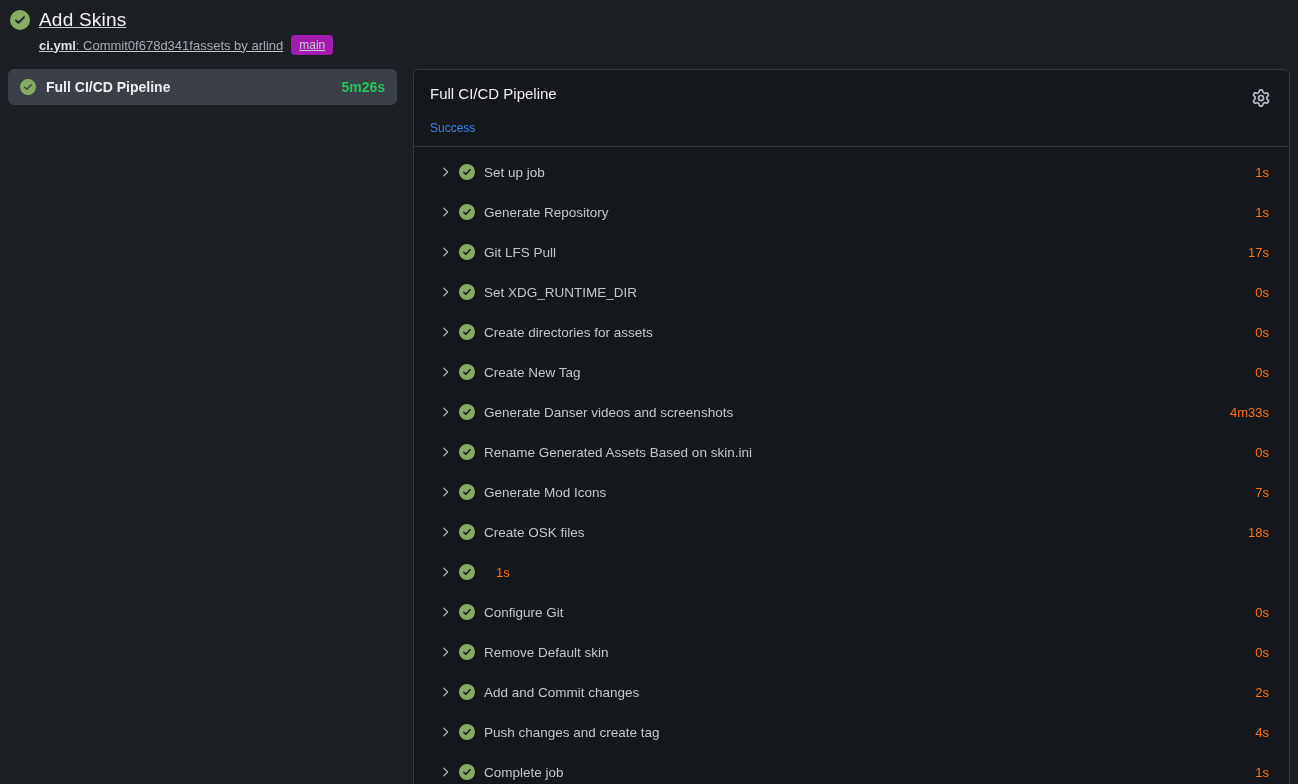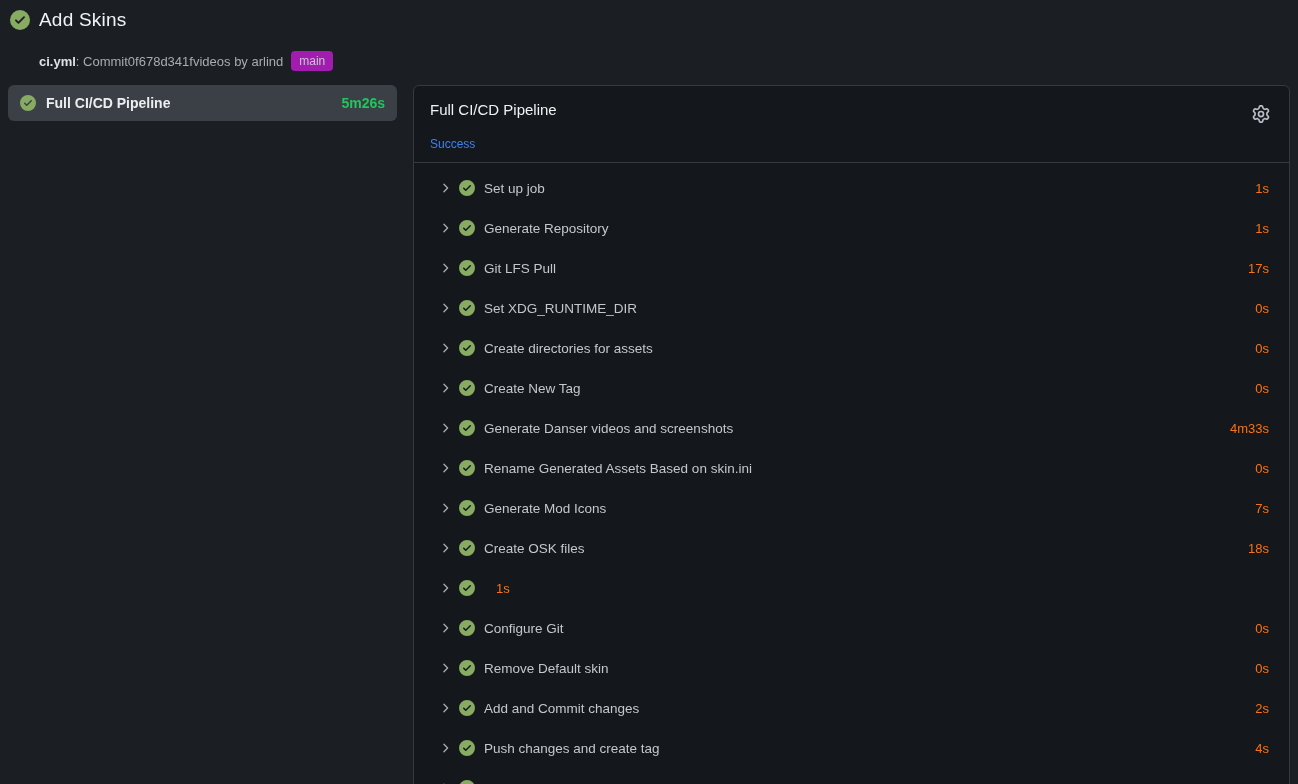--- a/index.html
+++ b/index.html
@@ -6,27 +6,27 @@
   html, body {
     width: 1298px; height: 784px;
     overflow: hidden;
     background: #1b1f24;
     font-family: "Liberation Sans", "DejaVu Sans", sans-serif;
     color: #c2c8cd;
   }
   .page { padding: 6px 8px 0 8px; height: 100%; }
 
   
-  .run-header { padding-left: 2px; }
+  .run-header { padding-left: 2px; text-decoration: underline; }
   .run-title-row { display: flex; align-items: center; gap: 9px; height: 28px; }
   .run-title-row h1 {
     font-size: 19px; font-weight: 500; color: #f0f2f4; letter-spacing: .2px;
   }
   .run-subtitle {
-    margin-left: 29px; margin-top: 17px;
+    margin-left: 29px; margin-top: 1px;
     font-size: 13px; color: #a6acb2; line-height: 17px;
     display: flex; align-items: center;
   }
   .run-subtitle .wf { font-weight: 700; color: #dfe3e6; }
   .branch-badge {
     display: inline-block; margin-left: 8px;
     background: #a21caf; color: #c4c9cd;
     font-size: 12px; line-height: 1;
     padding: 4px 8px 4px 8px; border-radius: 4px;
     cursor: pointer;
@@ -99,21 +99,21 @@
         <svg viewBox="0 0 16 16" width="20" height="20" fill="#87ab63">
             <use href="#check-circle-path"></use>
           </svg>
       </span>
       <h1>Add Skins</h1>
     </div>
     <div class="run-subtitle">
       <span class="wf">ci.yml</span>
         <span>: Commit </span>
         <span>0f678d341f</span>
-        <span> videos by arlind</span>
+        <span> assets by arlind</span>
       <span class="branch-badge">main</span>
     </div>
   </header>
 
   <div class="content">
 
     <aside class="jobs-sidebar">
 
         <div class="job-item">
           <span class="icon-16">

